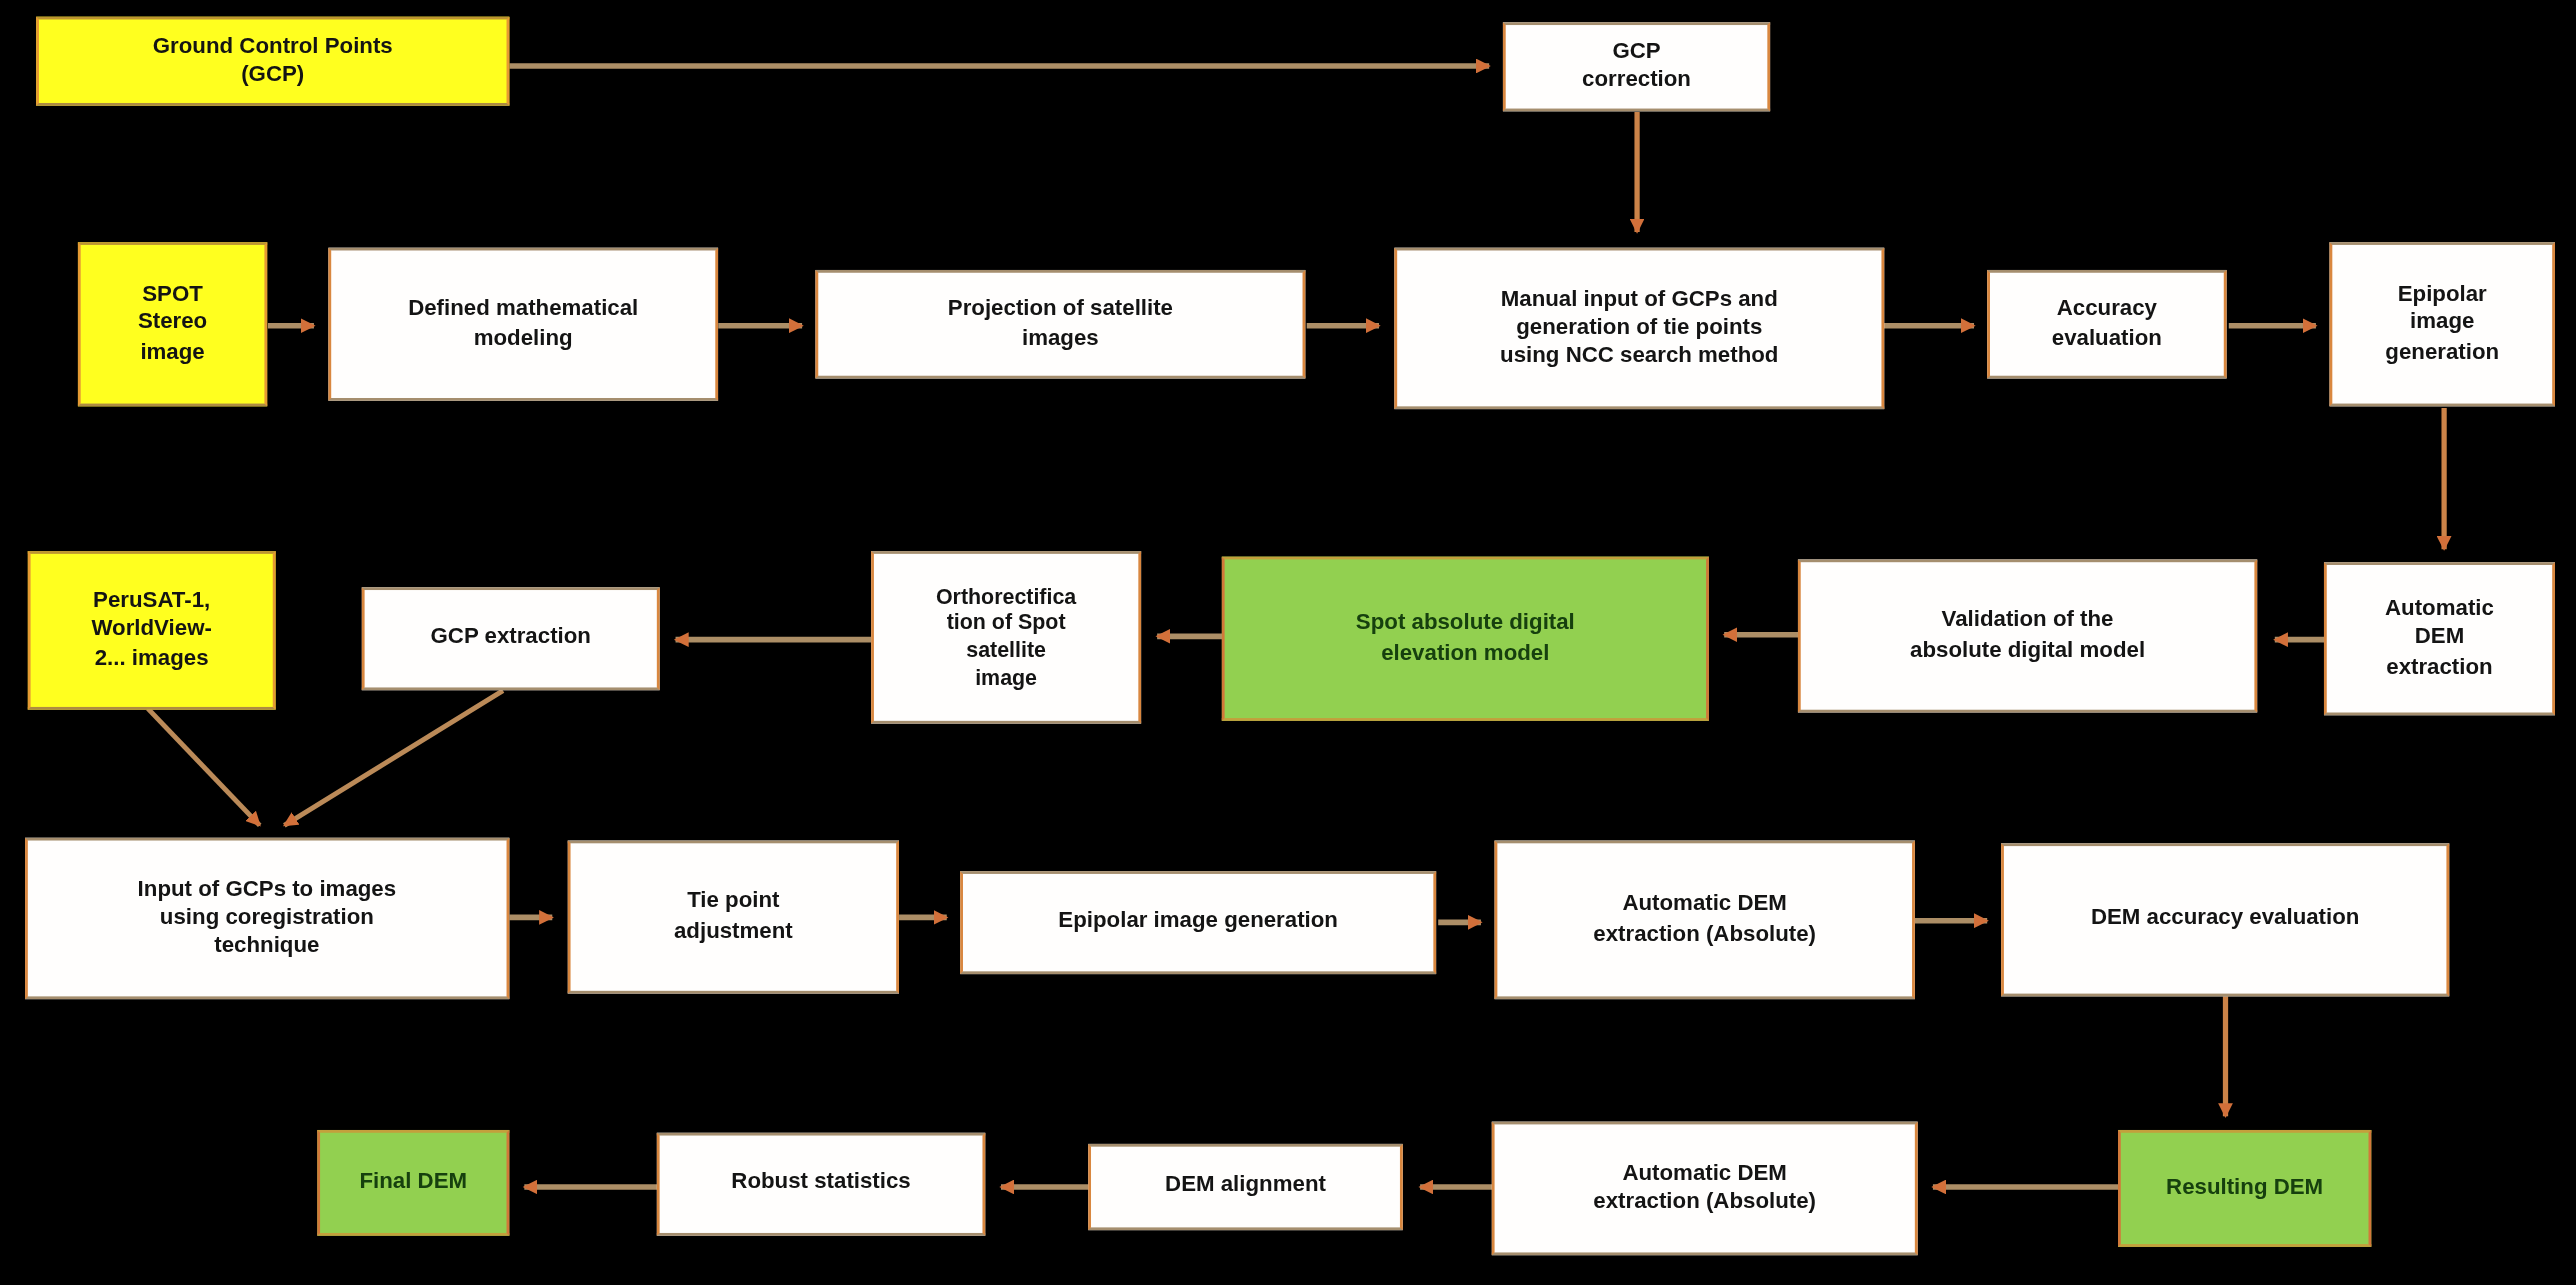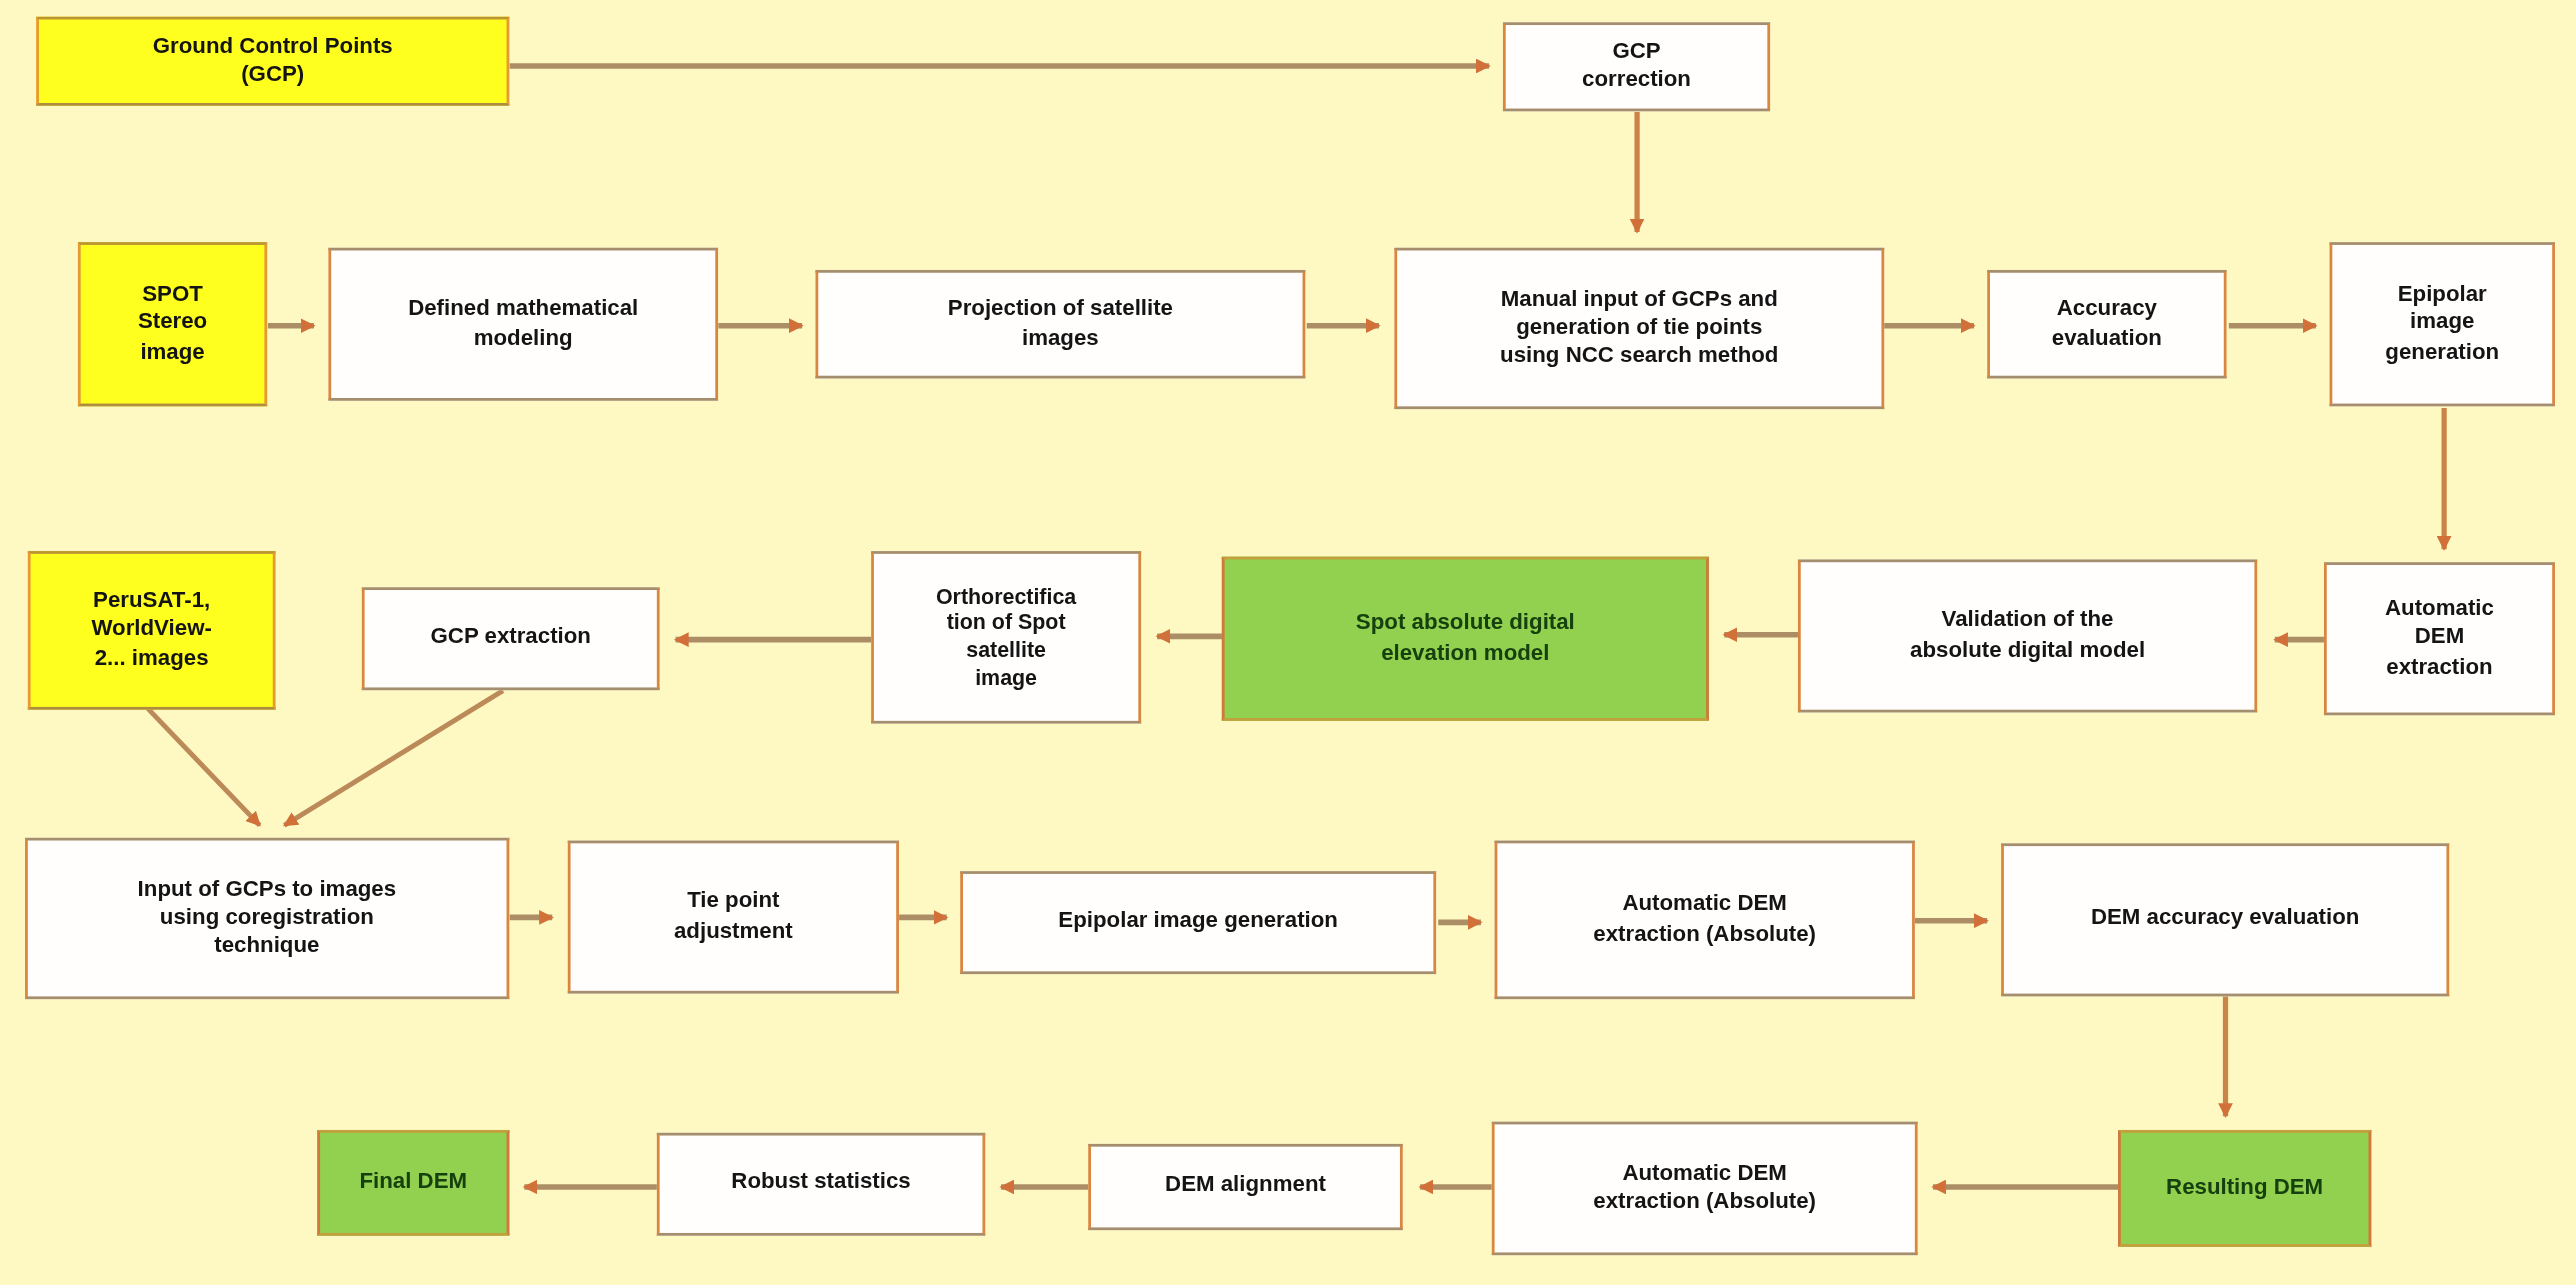--- a/index.html
+++ b/index.html
@@ -1,19 +1,19 @@
 <!DOCTYPE html>
 <html style="font-size:9.4px"><head>
 <meta charset="utf-8">
 <style>
   html,body{margin:0;padding:0;background:#ffffff;}
   #viewport{
     position:relative;
     width:2576px;height:1285px;
-    background:#fef9c3;
+    background:#000000;
     overflow:hidden;
   }
   #stage{
     position:absolute;top:0;left:0;
     width:926px;height:462px;
     transform:scale(2.7832);
     transform-origin:0 0;
     font-family:"Liberation Sans", sans-serif;
   }
   .box{

